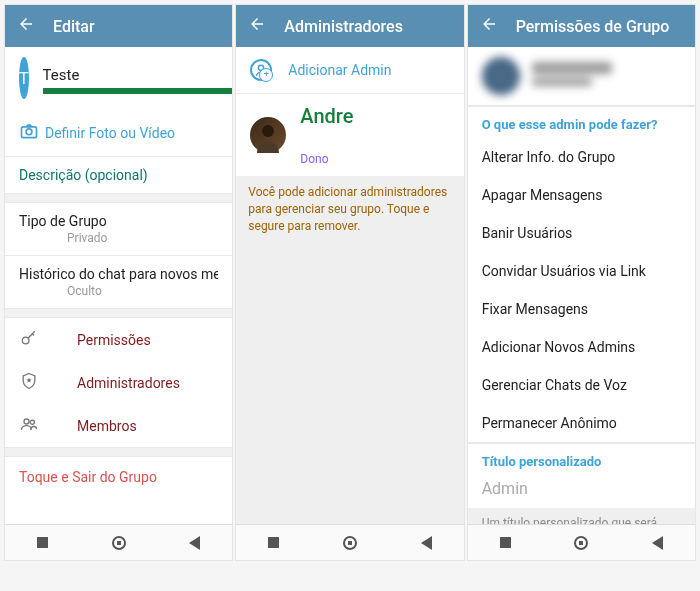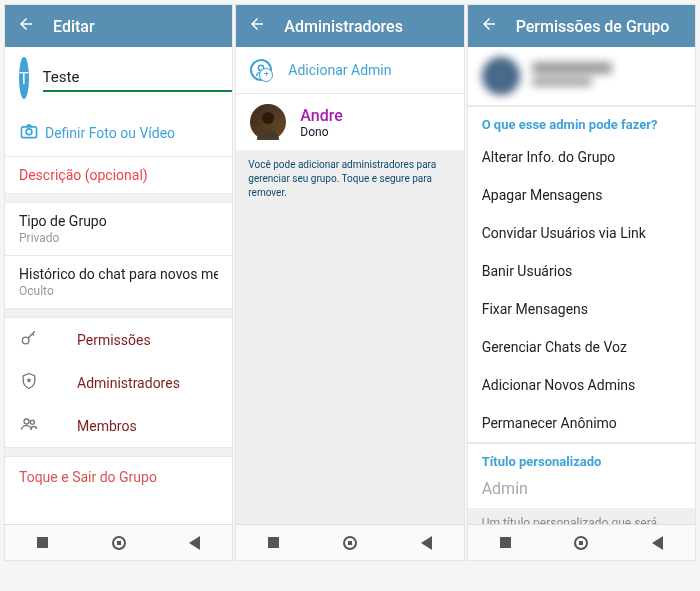--- a/index.html
+++ b/index.html
@@ -4,37 +4,37 @@
 <style>
 * { box-sizing: border-box; margin: 0; padding: 0; font-family: -apple-system, Roboto, Arial, sans-serif; }
 body { background: #f5f5f5; display: flex; justify-content: center; padding: 4px; }
 .container { display: flex; gap: 2px; width: 700px; height: 557px; }
 .screen { flex: 1; background: #fff; display: flex; flex-direction: column; overflow: hidden; position: relative; border: 1px solid #e5e5e5; }
 .header { background: #5a8fb4; color: #fff; height: 42px; display: flex; align-items: center; padding: 0 12px; gap: 18px; font-size: 16px; font-weight: 500; }
 .header svg { width: 18px; height: 18px; fill: #fff; }
 .content { flex: 1; overflow: hidden; background: #fff; position: relative; }
 .avatar-row { display: flex; align-items: center; padding: 10px 14px; gap: 14px; }
 .avatar-circle { width: 42px; height: 42px; border-radius: 50%; background: #3fa3d8; color: #fff; display: flex; align-items: center; justify-content: center; font-size: 16px; }
-.name-input { flex: 1; border: none; border-bottom: 2px solid #15803d; font-size: 15px; padding: 4px 0; color: #222; outline: none; }
+.name-input { flex: 1; border: none; border-bottom: 6px solid #15803d; font-size: 15px; padding: 4px 0; color: #222; outline: none; }
 .link-row { display: flex; align-items: center; padding: 12px 14px; gap: 6px; color: #3fa3d8; font-size: 14px; }
 .link-row svg { width: 20px; height: 20px; fill: none; stroke: #3fa3d8; stroke-width: 2; }
-.desc-row { padding: 10px 14px; color: #ef4444; font-size: 14px; }
+.desc-row { padding: 10px 14px; color: #0f766e; font-size: 14px; }
 .divider { height: 10px; background: #f1f1f1; border-top: 1px solid #e8e8e8; border-bottom: 1px solid #e8e8e8; }
 .setting-row { padding: 10px 14px; }
 .setting-title { font-size: 14px; color: #222; }
-.setting-sub { font-size: 12px; color: #999; margin-top: 2px; }
+.setting-sub { font-size: 12px; color: #999; margin-top: 2px; margin-left: 48px; }
 .icon-row { display: flex; align-items: center; padding: 10px 14px; gap: 38px; font-size: 14px; color: #7f1d1d; }
 .icon-row svg { width: 20px; height: 20px; fill: none; stroke: #777; stroke-width: 1.6; }
 .danger-row { padding: 12px 14px; color: #d9534f; font-size: 14px; }
 .gray-fill { background: #efefef; flex: 1; }
 .admin-item { display: flex; align-items: center; padding: 10px 14px; gap: 14px; }
 .admin-avatar { width: 36px; height: 36px; border-radius: 50%; background-size: cover; background-position: center; }
-.admin-name { font-size: 16px; font-weight: 500; color: #a21caf; }
-.admin-role { font-size: 12px; color: #0f172a; }
-.help-text { padding: 8px 12px; font-size: 10px; color: #0c4a6e; background: #efefef; line-height: 1.4; }
+.admin-name { font-size: 20px; font-weight: 500; color: #15803d; }
+.admin-role { font-size: 12px; color: #8b5cf6; margin-top: 24px; }
+.help-text { padding: 8px 12px; font-size: 12px; color: #a16207; background: #efefef; line-height: 1.4; }
 .perm-header-user { display: flex; align-items: center; padding: 10px 14px; gap: 12px; filter: blur(4px); }
 .blurred-avatar { width: 38px; height: 38px; border-radius: 50%; background: radial-gradient(circle, #4a6a8a 40%, #2a4a6a 100%); }
 .blurred-text { width: 80px; height: 12px; background: #999; border-radius: 3px; margin-bottom: 4px; }
 .blurred-text.small { width: 60px; height: 8px; }
 .section-title { padding: 10px 14px 6px; color: #3fa3d8; font-size: 13px; font-weight: 700; }
 .perm-row { padding: 11px 14px; font-size: 14px; color: #222; }
 .custom-title-input { padding: 4px 14px 10px; font-size: 16px; color: #aaa; }
 .footnote { padding: 8px 14px; font-size: 12px; color: #8a8a8a; background: #efefef; line-height: 1.3; }
 .navbar { height: 36px; display: flex; align-items: center; justify-content: space-around; border-top: 1px solid #ddd; background: #fafafa; }
 .nav-square { width: 11px; height: 11px; background: #555; }
@@ -181,25 +181,25 @@
         <div class="blurred-avatar"></div>
         <div>
           <div class="blurred-text"></div>
           <div class="blurred-text small"></div>
         </div>
       </div>
       <div class="divider" style="height:6px"></div>
       <div class="section-title">O que esse admin pode fazer?</div>
       <div class="perm-row">Alterar Info. do Grupo</div>
       <div class="perm-row">Apagar Mensagens</div>
+      <div class="perm-row">Banir Usuários</div>
       <div class="perm-row">Convidar Usuários via Link</div>
-      <div class="perm-row">Banir Usuários</div>
       <div class="perm-row">Fixar Mensagens</div>
+      <div class="perm-row">Adicionar Novos Admins</div>
       <div class="perm-row">Gerenciar Chats de Voz</div>
-      <div class="perm-row">Adicionar Novos Admins</div>
       <div class="perm-row">Permanecer Anônimo</div>
       <div class="divider" style="height:6px"></div>
       <div class="section-title">Título personalizado</div>
       <div class="custom-title-input">Admin</div>
       <div class="footnote" style="flex:1">Um título personalizado que será mostrado para os membros em vez de 'Admin'.</div>
     </div>
     <div class="navbar">
       <div class="nav-square"></div>
       <div class="nav-circle"></div>
       <div class="nav-triangle"></div>

